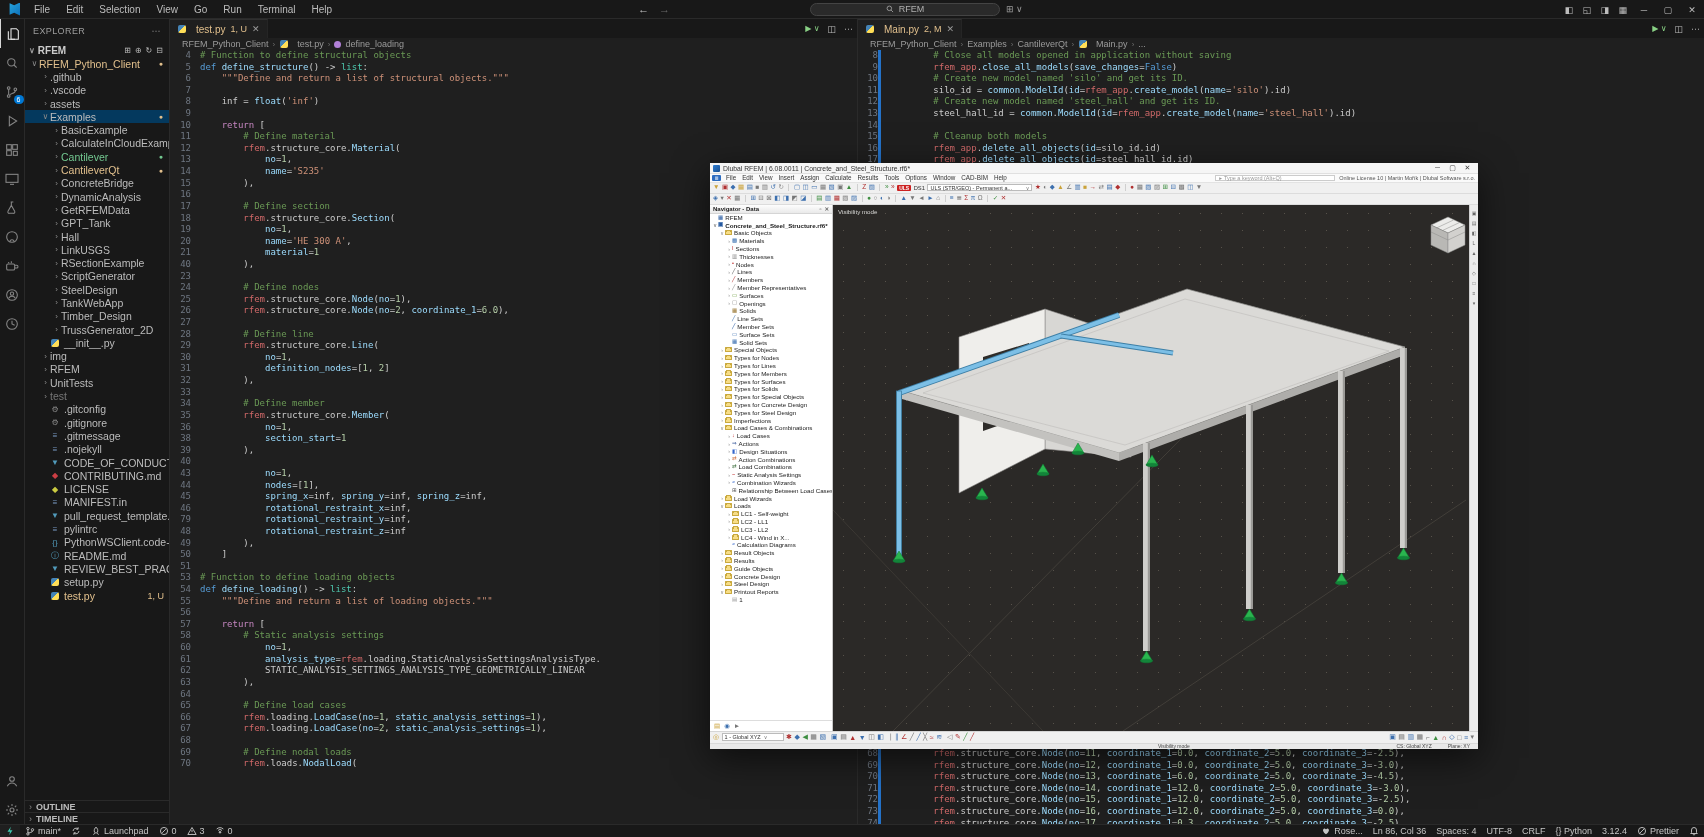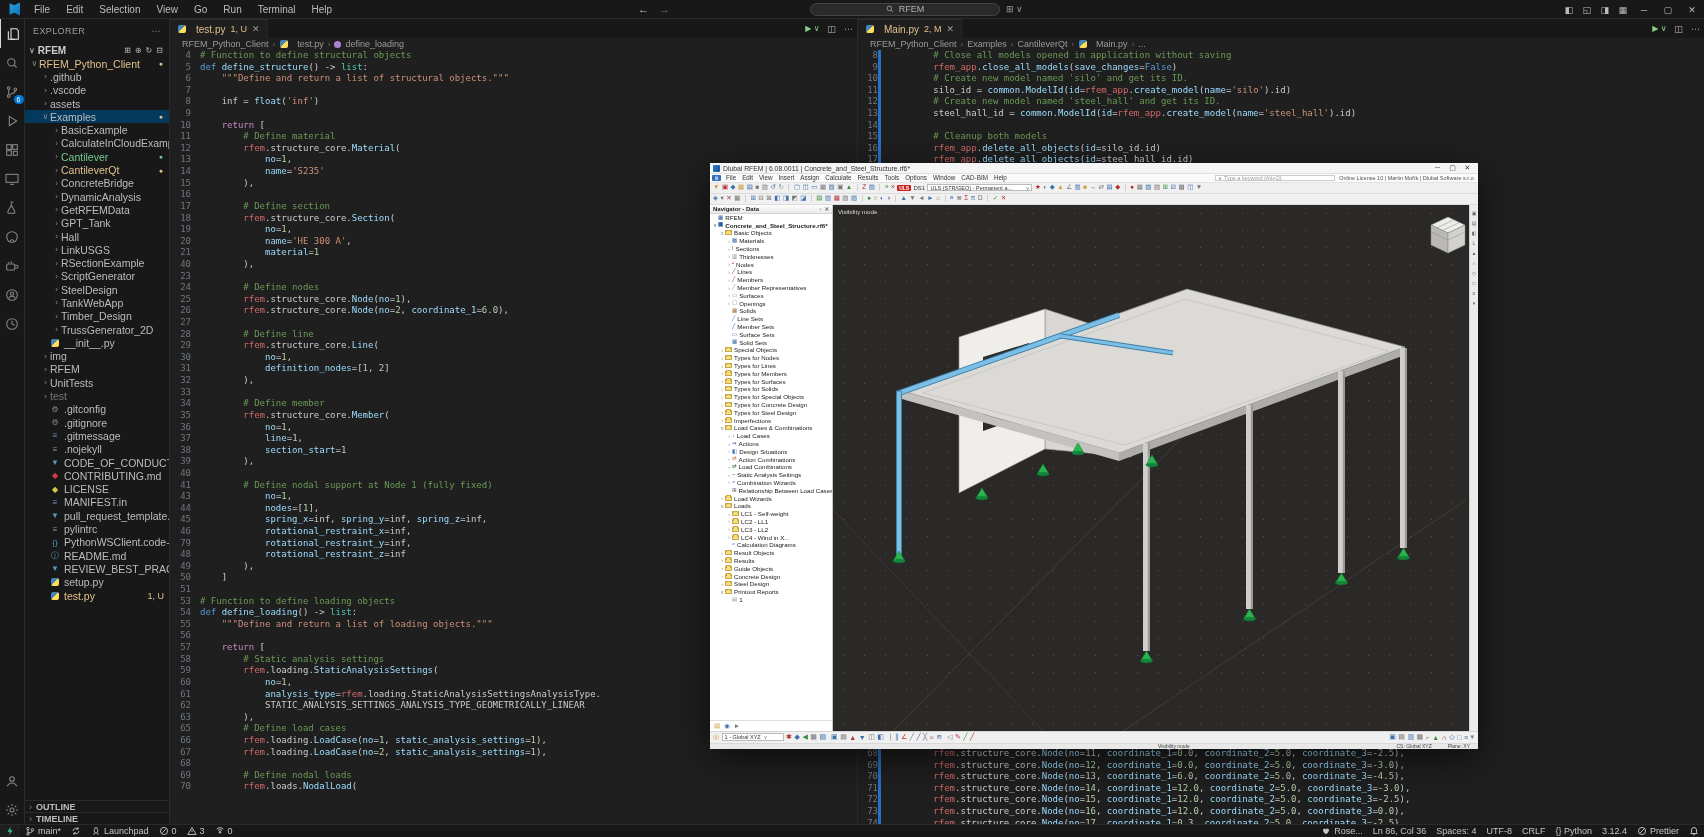--- a/index.html
+++ b/index.html
@@ -503,45 +503,43 @@
       <div class="cl"><span class="ln">27</span><span> </span></div>
       <div class="cl"><span class="ln">28</span><span><span class="tok-c">        # Define line</span></span></div>
       <div class="cl"><span class="ln">29</span><span>        <span class="tok-m">rfem</span>.structure_core.<span class="tok-p">Line</span>(</span></div>
       <div class="cl"><span class="ln">30</span><span>            <span class="tok-p">no</span>=<span class="tok-n">1</span>,</span></div>
       <div class="cl"><span class="ln">31</span><span>            <span class="tok-p">definition_nodes</span>=[<span class="tok-n">1</span>, <span class="tok-n">2</span>]</span></div>
       <div class="cl"><span class="ln">32</span><span>        ),</span></div>
       <div class="cl"><span class="ln">33</span><span> </span></div>
       <div class="cl"><span class="ln">34</span><span><span class="tok-c">        # Define member</span></span></div>
       <div class="cl"><span class="ln">35</span><span>        <span class="tok-m">rfem</span>.structure_core.<span class="tok-p">Member</span>(</span></div>
       <div class="cl"><span class="ln">36</span><span>            <span class="tok-p">no</span>=<span class="tok-n">1</span>,</span></div>
-      <div class="cl"><span class="ln">37</span><span>            <span class="tok-p">line</span>=<span class="tok-n">1</span>,</span></div>
       <div class="cl"><span class="ln">38</span><span>            <span class="tok-p">section_start</span>=<span class="tok-n">1</span></span></div>
       <div class="cl"><span class="ln">39</span><span>        ),</span></div>
       <div class="cl"><span class="ln">40</span><span> </span></div>
-      <div class="cl"><span class="ln">41</span><span><span class="tok-c">        # Define nodal support at Node 1 (fully fixed)</span></span></div>
       <div class="cl"><span class="ln">43</span><span>            <span class="tok-p">no</span>=<span class="tok-n">1</span>,</span></div>
       <div class="cl"><span class="ln">44</span><span>            <span class="tok-p">nodes</span>=[<span class="tok-n">1</span>],</span></div>
       <div class="cl"><span class="ln">45</span><span>            <span class="tok-p">spring_x</span>=inf, <span class="tok-p">spring_y</span>=inf, <span class="tok-p">spring_z</span>=inf,</span></div>
       <div class="cl"><span class="ln">46</span><span>            <span class="tok-p">rotational_restraint_x</span>=inf,</span></div>
       <div class="cl"><span class="ln">79</span><span>            <span class="tok-p">rotational_restraint_y</span>=inf,</span></div>
       <div class="cl"><span class="ln">48</span><span>            <span class="tok-p">rotational_restraint_z</span>=inf</span></div>
       <div class="cl"><span class="ln">49</span><span>        ),</span></div>
       <div class="cl"><span class="ln">50</span><span>    ]</span></div>
       <div class="cl"><span class="ln">51</span><span> </span></div>
       <div class="cl"><span class="ln">53</span><span><span class="tok-c"># Function to define loading objects</span></span></div>
       <div class="cl"><span class="ln">54</span><span><span class="tok-k">def</span> <span class="tok-p">define_loading</span>() -&gt; <span class="tok-t">list</span>:</span></div>
       <div class="cl"><span class="ln">55</span><span>    <span class="tok-s">"""Define and return a list of loading objects."""</span></span></div>
       <div class="cl"><span class="ln">56</span><span> </span></div>
       <div class="cl"><span class="ln">57</span><span>    <span class="tok-f">return</span> [</span></div>
       <div class="cl"><span class="ln">58</span><span><span class="tok-c">        # Static analysis settings</span></span></div>
-      <div class="cl"><span class="ln">59</span><span>        <span class="tok-m">rfem</span>.loading.<span class="tok-p">StaticAnalysisSettings</span>(</span></div>
       <div class="cl"><span class="ln">60</span><span>            <span class="tok-p">no</span>=<span class="tok-n">1</span>,</span></div>
       <div class="cl"><span class="ln">61</span><span>            <span class="tok-p">analysis_type</span>=<span class="tok-m">rfem</span>.loading.StaticAnalysisSettingsAnalysisType.</span></div>
       <div class="cl"><span class="ln">62</span><span>            STATIC_ANALYSIS_SETTINGS_ANALYSIS_TYPE_GEOMETRICALLY_LINEAR</span></div>
       <div class="cl"><span class="ln">63</span><span>        ),</span></div>
+      <div class="cl"><span class="ln">64</span><span> </span></div>
       <div class="cl"><span class="ln">65</span><span><span class="tok-c">        # Define load cases</span></span></div>
       <div class="cl"><span class="ln">66</span><span>        <span class="tok-m">rfem</span>.loading.<span class="tok-p">LoadCase</span>(<span class="tok-p">no</span>=<span class="tok-n">1</span>, <span class="tok-p">static_analysis_settings</span>=<span class="tok-n">1</span>),</span></div>
       <div class="cl"><span class="ln">67</span><span>        <span class="tok-m">rfem</span>.loading.<span class="tok-p">LoadCase</span>(<span class="tok-p">no</span>=<span class="tok-n">2</span>, <span class="tok-p">static_analysis_settings</span>=<span class="tok-n">1</span>),</span></div>
       <div class="cl"><span class="ln">68</span><span> </span></div>
       <div class="cl"><span class="ln">69</span><span><span class="tok-c">        # Define nodal loads</span></span></div>
       <div class="cl"><span class="ln">70</span><span>        <span class="tok-m">rfem</span>.loads.<span class="tok-p">NodalLoad</span>(</span></div>
     </div>
 </div>
 
 <div id="editor-right" class="editor">

